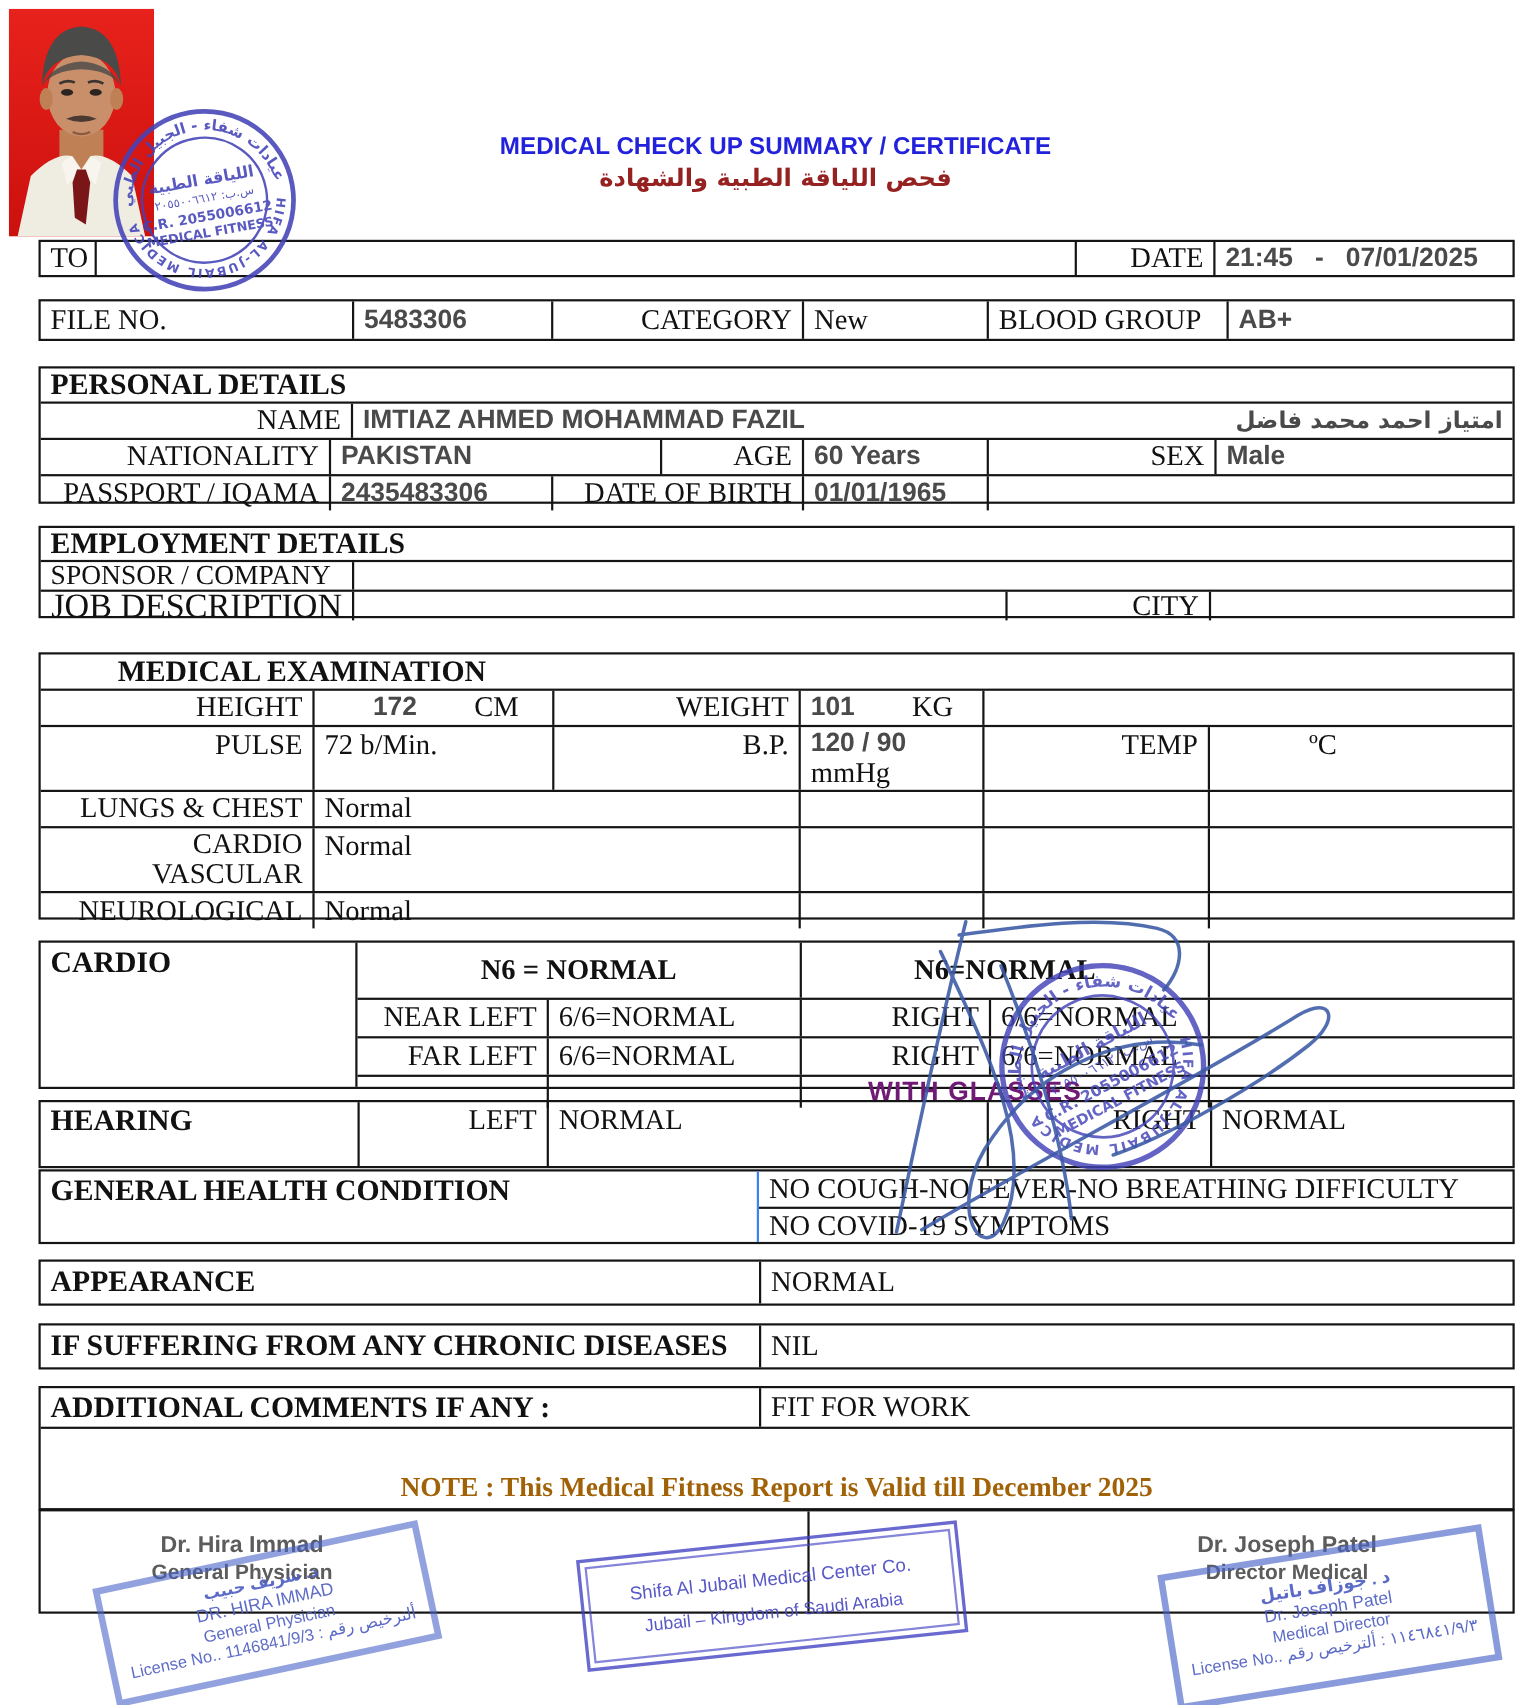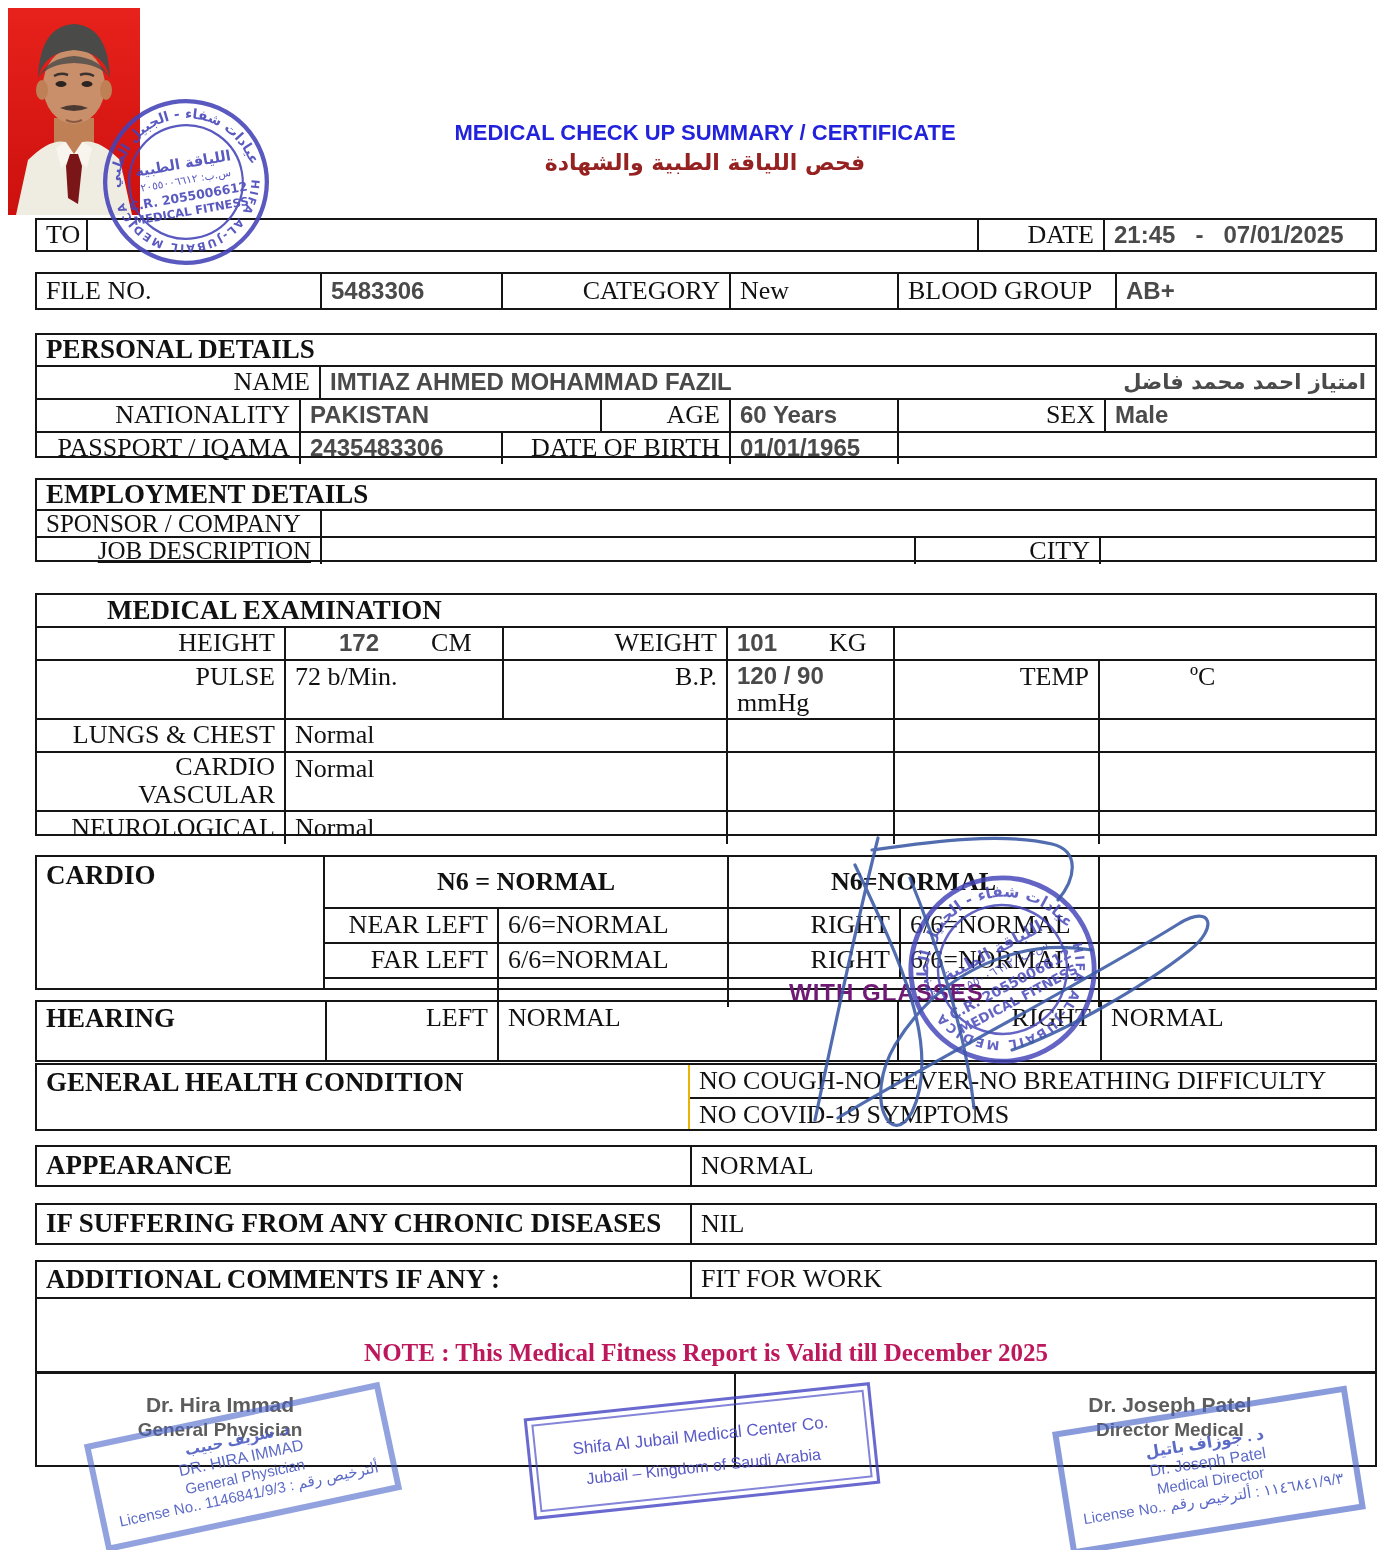--- a/index.html
+++ b/index.html
@@ -16,21 +16,21 @@
   .ra{justify-content:flex-end;text-align:right;}
   .bold{font-weight:700;}
   .topal{align-items:flex-start;padding-top:2px;}
   .v{font-family:"Liberation Sans","DejaVu Sans",sans-serif;font-weight:700;color:#4a4a4a;
      font-size:24px;white-space:pre;}
   .sect{font-weight:700;font-size:27px;}
   .title{font-family:"Liberation Sans","DejaVu Sans",sans-serif;font-weight:700;
          font-size:22px;color:#2222dd;text-align:center;}
   .title-ar{font-family:"DejaVu Sans",sans-serif;font-weight:700;font-size:22px;
             color:#962121;text-align:center;direction:rtl;}
-  .note{font-weight:700;font-size:25px;color:#be185d;text-align:center;}
+  .note{font-weight:700;font-size:25px;color:#a16207;text-align:center;}
   .docname{font-family:"Liberation Sans","DejaVu Sans",sans-serif;font-weight:700;
            color:#5c5c5c;text-align:center;line-height:1.25;}
   .docname .nm{font-size:21px;}
   .docname .tt{font-size:19px;}
   .stamp-rect{position:absolute;box-sizing:border-box;display:flex;flex-direction:column;
               justify-content:center;align-items:center;
               font-family:"Liberation Sans","DejaVu Sans",sans-serif;color:#4f5fc2;
               background:rgba(255,255,255,0);}
   .stamp-rect div{white-space:nowrap;line-height:1.22;}
   .rstamp{position:absolute;opacity:.88;}
@@ -123,21 +123,21 @@
 
 <div class="tbl" style="left:35px;top:478px;width:1342px;height:84px;">
   <div class="r" style="height:29px;">
     <div class="c sect">EMPLOYMENT DETAILS</div>
   </div>
   <div class="r" style="height:25px;">
     <div class="c" style="width:283px;font-size:25px;">SPONSOR / COMPANY</div>
     <div class="c f"></div>
   </div>
   <div class="r" style="height:26px;">
-    <div class="c ra" style="width:283px;font-size:25px;text-decoration:underline;">JOB DESCRIPTION</div>
+    <div class="c ra" style="width:283px;font-size:31px;">JOB DESCRIPTION</div>
     <div class="c" style="width:594px;"></div>
     <div class="c ra" style="width:185px;">CITY</div>
     <div class="c f"></div>
   </div>
 </div>
 
 <div class="tbl" style="left:35px;top:593px;width:1342px;height:243px;">
   <div class="r" style="height:31px;">
     <div class="c sect" style="padding-left:70px;">MEDICAL EXAMINATION</div>
   </div>
@@ -226,21 +226,21 @@
   <div class="r" style="height:58px;">
     <div class="c topal bold" style="width:288px;font-size:27px;">HEARING</div>
     <div class="c ra topal" style="width:172px;">LEFT</div>
     <div class="c topal" style="width:400px;">NORMAL</div>
     <div class="c ra topal" style="width:203px;">RIGHT</div>
     <div class="c f topal">NORMAL</div>
   </div>
 </div>
 
 <div class="tbl" style="left:35px;top:1063px;width:1342px;height:68px;">
-  <div class="abs topal" style="left:0;top:0;width:653px;height:64px;border-right:2px solid #eab308;box-sizing:border-box;padding:2px 9px;font-weight:700;font-size:27px;">GENERAL HEALTH CONDITION</div>
+  <div class="abs topal" style="left:0;top:0;width:653px;height:64px;border-right:2px solid #3b82f6;box-sizing:border-box;padding:2px 9px;font-weight:700;font-size:27px;">GENERAL HEALTH CONDITION</div>
   <div style="margin-left:653px;">
     <div class="r" style="height:32px;">
       <div class="c f">NO COUGH-NO FEVER-NO BREATHING DIFFICULTY</div>
     </div>
     <div class="r" style="height:32px;">
       <div class="c f">NO COVID-19 SYMPTOMS</div>
     </div>
   </div>
 </div>
 

